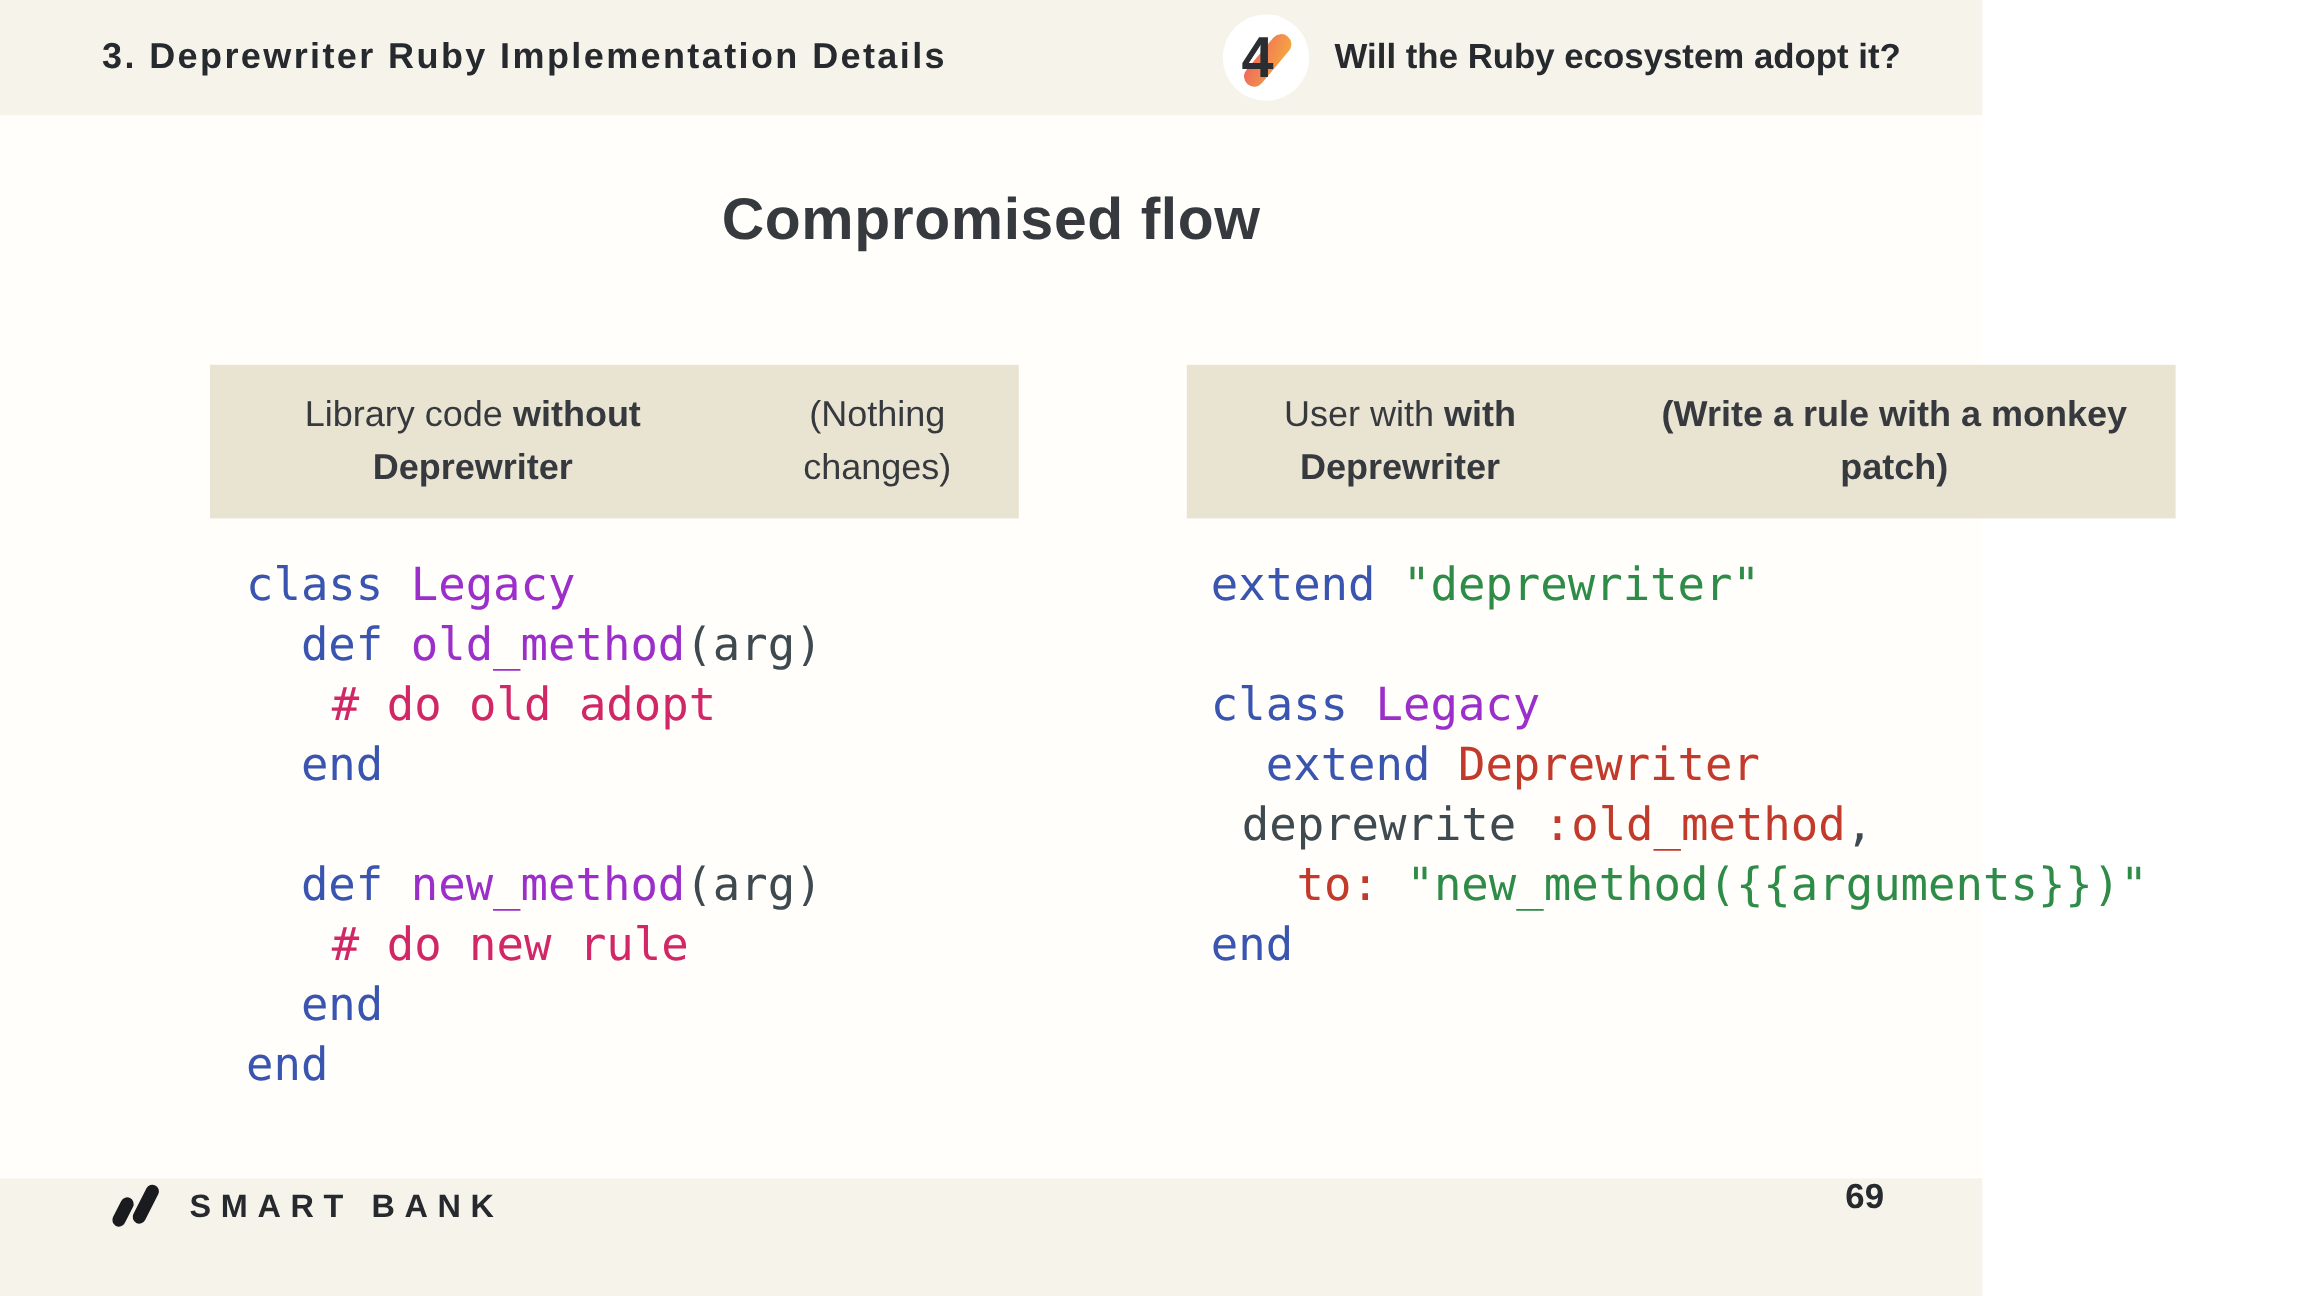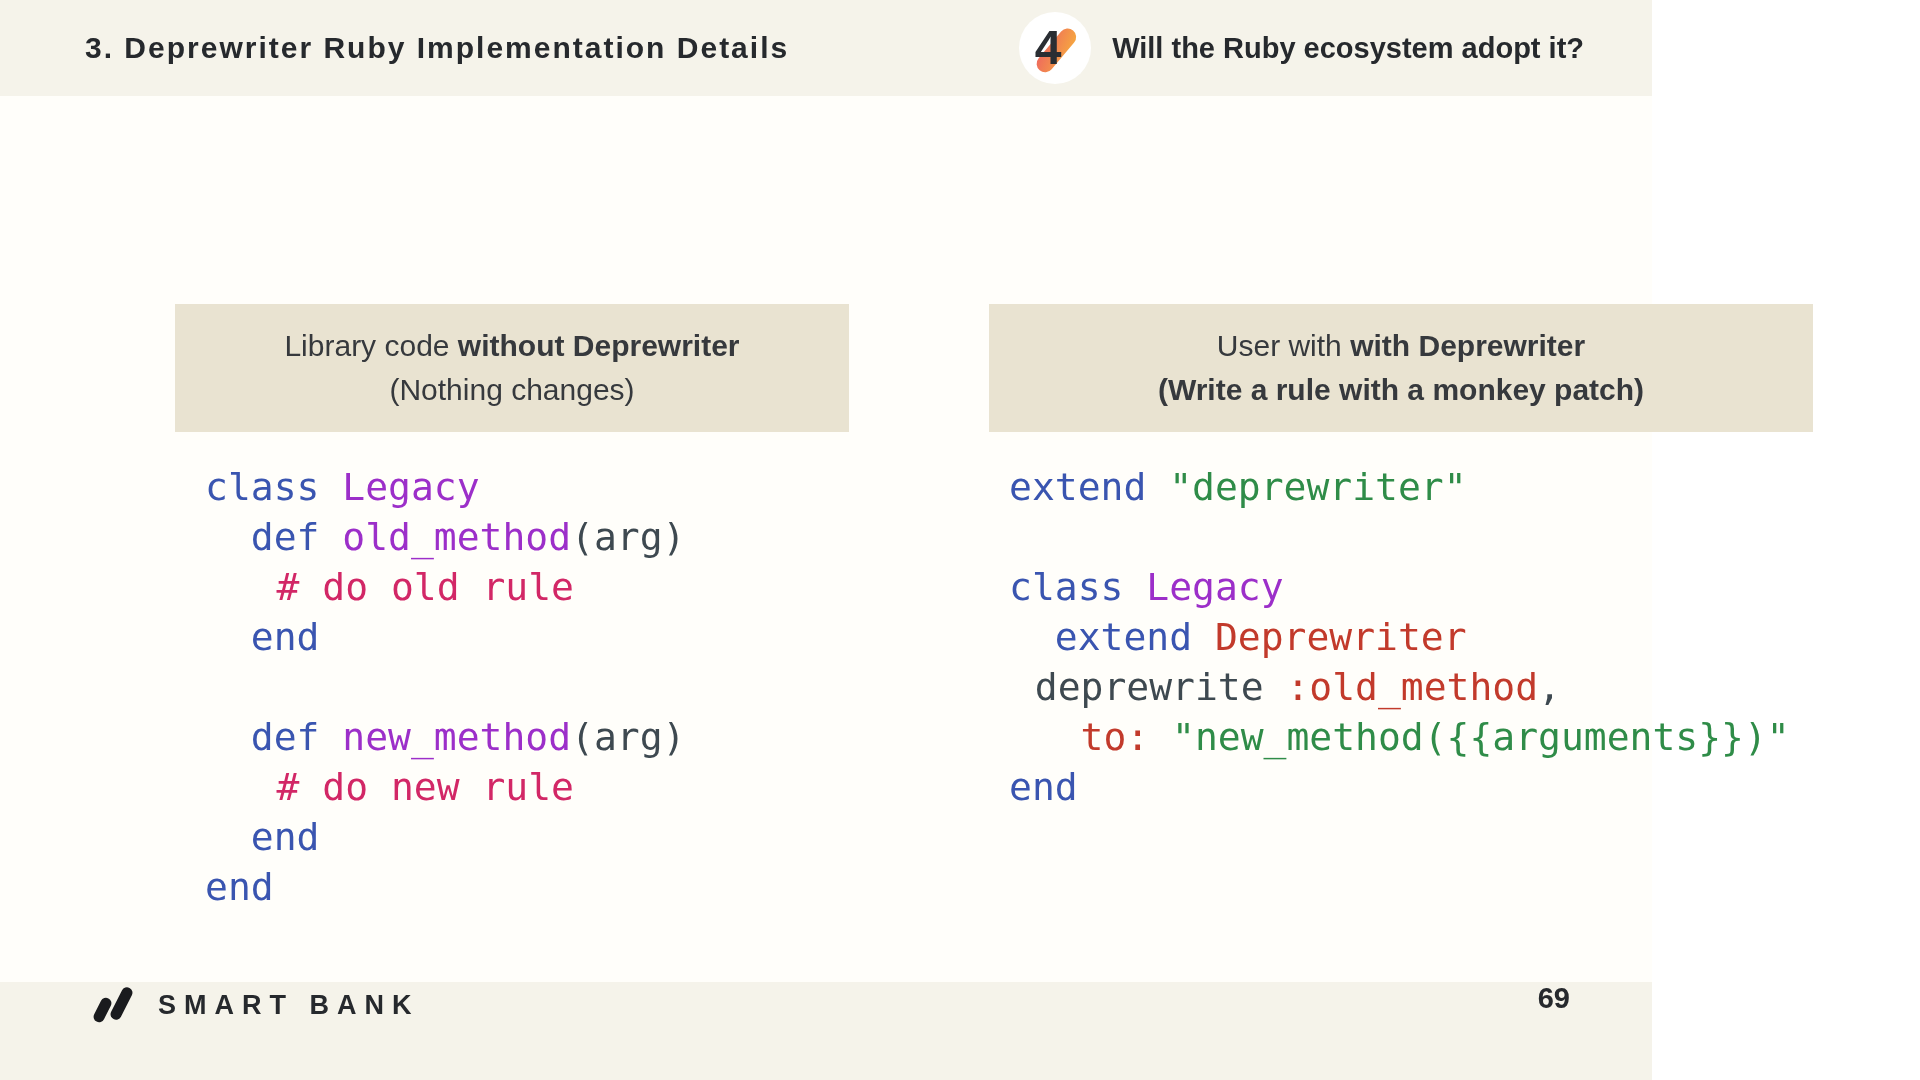--- a/index.html
+++ b/index.html
@@ -15,21 +15,21 @@
   .badge{width:74px;height:74px;display:block;}
 
   
   .main-title{position:absolute;top:155px;left:0;width:100%;text-align:center;margin:0;
               font-size:49px;font-weight:bold;letter-spacing:0.5px;color:var(--titleInk,#36393d);}
 
   
   .col{position:absolute;top:304px;}
   .col-left{left:175px;width:674px;}
   .col-right{left:989px;width:824px;}
-  .col-header{height:128px;background:var(--boxBg,#e9e3d1);display:flex;flex-direction:column;
+  .col-header{height:128px;background:var(--boxBg,#e9e3d1);display:flex;flex-direction:row;
               justify-content:center;align-items:center;text-align:center;}
   .hdr-line{font-size:30px;line-height:44px;color:var(--titleInk,#36393d);}
   .hdr-line .b{font-weight:bold;}
 
   
   pre.code{margin:30px 0 0 0;font-family:"DejaVu Sans Mono","Liberation Mono",monospace;
            font-size:38px;line-height:50px;color:var(--pl,#3e4950);white-space:pre;}
   .col-left pre.code{padding-left:10px;}
   .tok-pl{color:var(--pl,#3e4950);}
   .tok-kw{color:var(--kw,#3a55b0);margin-left:20px;}
@@ -63,29 +63,30 @@
           </linearGradient>
         </defs>
         <circle cx="37" cy="37" r="36" fill="#ffffff"></circle>
         <rect x="30" y="13" width="17" height="52" rx="8.5" fill="url(#pillg)" transform="rotate(40 38 39)"></rect>
         <text x="30" y="53" text-anchor="middle" font-family="Liberation Sans, sans-serif" font-size="48" font-weight="bold" fill="#2a2e33">4</text>
       </svg>
       <div class="question">Will the Ruby ecosystem adopt it?</div>
     </div>
   </header>
 
+  <h1 class="main-title">Compromised flow</h1>
 
   <section class="col col-left">
     <div class="col-header">
         <div class="hdr-line"><span>Library code </span><span class="b">without Deprewriter</span></div>
         <div class="hdr-line"><span>(Nothing changes)</span></div>
       </div>
     <pre class="code"><span class="tok-kw">class</span><span class="tok-pl"> </span><span class="tok-cls">Legacy</span>
 <span class="tok-pl">  </span><span class="tok-kw">def</span><span class="tok-pl"> </span><span class="tok-cls">old_method</span><span class="tok-pl">(arg)</span>
-<span class="tok-pl">    </span><span class="tok-com"># do old rule</span>
+<span class="tok-pl">    </span><span class="tok-com"># do old adopt</span>
 <span class="tok-pl">  </span><span class="tok-kw">end</span>
 
 <span class="tok-pl">  </span><span class="tok-kw">def</span><span class="tok-pl"> </span><span class="tok-cls">new_method</span><span class="tok-pl">(arg)</span>
 <span class="tok-pl">    </span><span class="tok-com"># do new rule</span>
 <span class="tok-pl">  </span><span class="tok-kw">end</span>
 <span class="tok-kw">end</span>
 </pre>
   </section>
 
   <section class="col col-right">

